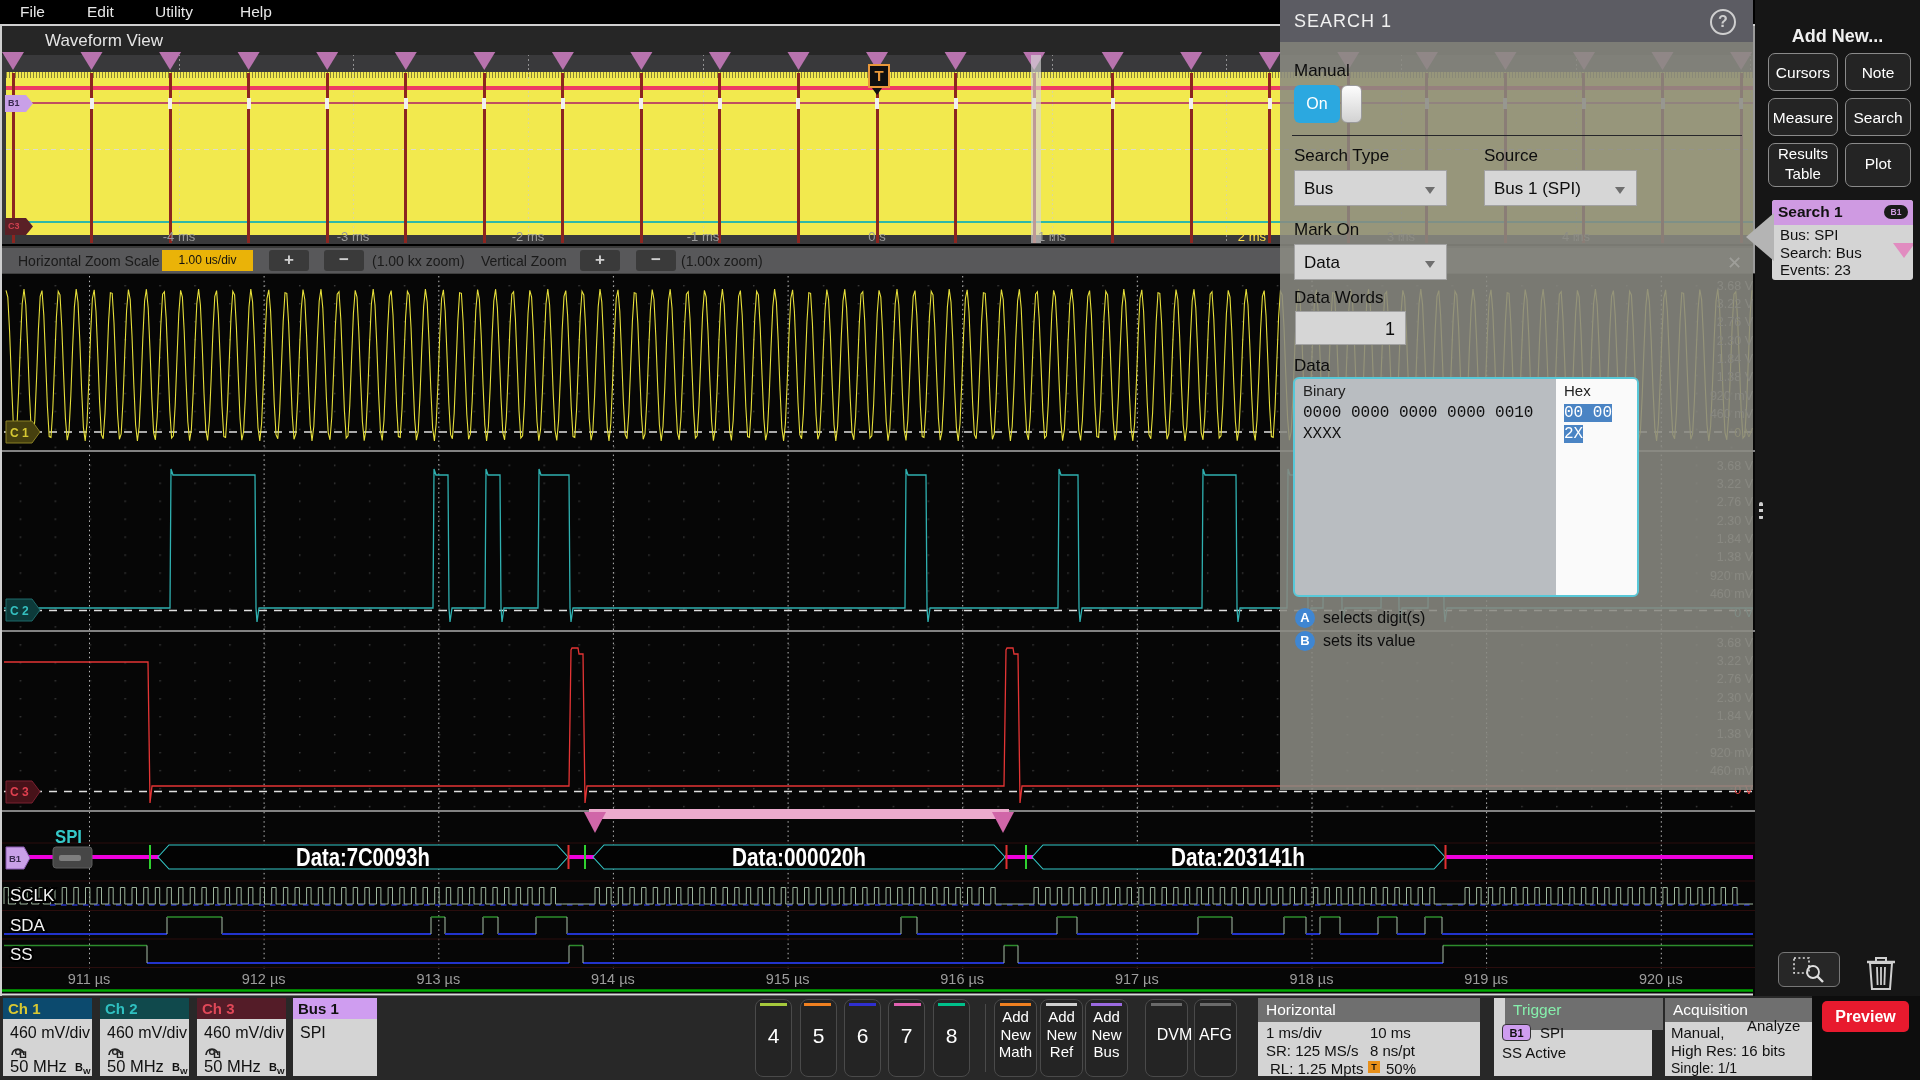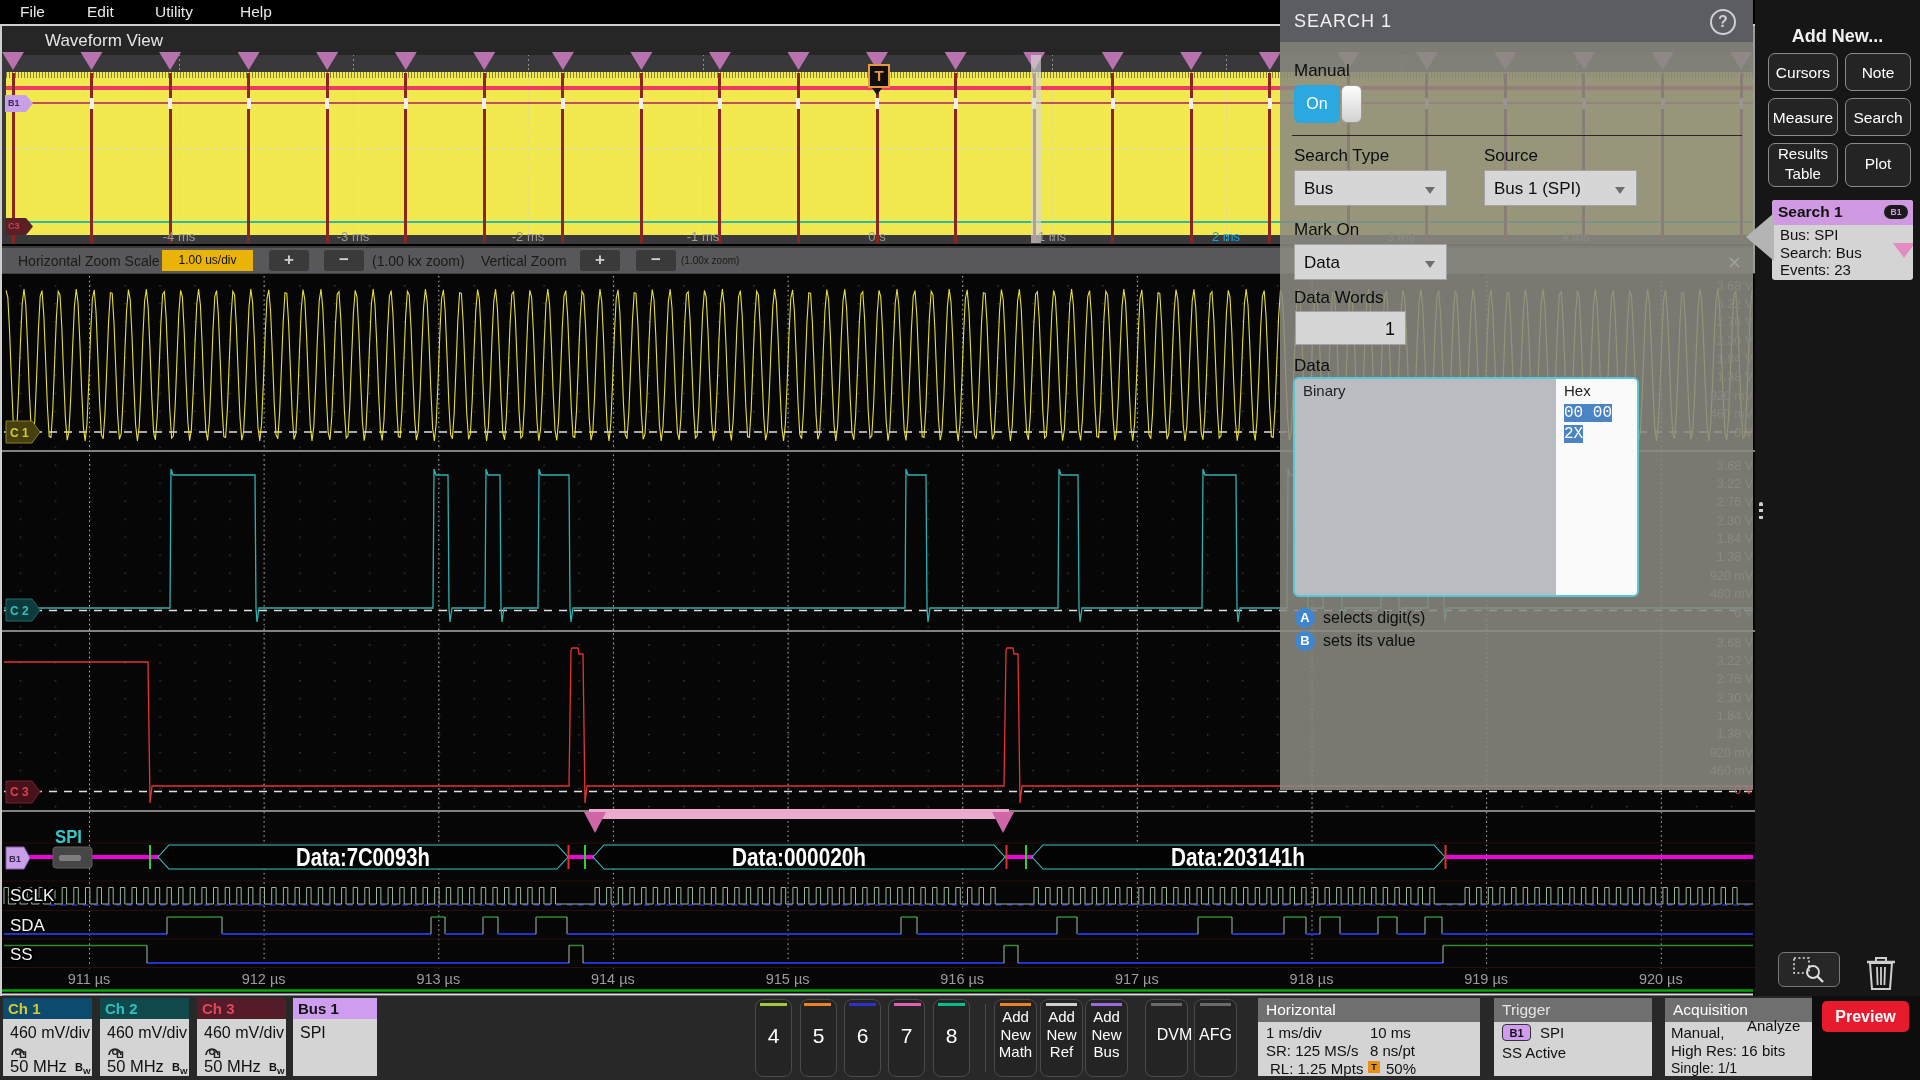--- a/index.html
+++ b/index.html
@@ -107,33 +107,33 @@
 <div style="position:absolute;left:868px;top:64px;width:18px;height:20px;background:#0f0f0f;border:2px solid #e8983a;color:#e8983a;font-size:15px;font-weight:bold;text-align:center;line-height:20px">T</div>
 <div style="position:absolute;left:872px;top:88px;width:0;height:0;border-left:5px solid transparent;border-right:5px solid transparent;border-top:7px solid #111"></div>
 <div style="position:absolute;left:5px;top:95px;width:25px;height:17px;background:#c9a0e8;clip-path:polygon(0 0,75% 0,100% 50%,75% 100%,0 100%);color:#3a2a50;font-size:9px;font-weight:bold;line-height:17px;padding-left:3px">B1</div>
 <div style="position:absolute;left:5px;top:218px;width:25px;height:17px;background:#5a2026;clip-path:polygon(0 0,75% 0,100% 50%,75% 100%,0 100%);color:#d04050;font-size:9px;font-weight:bold;line-height:17px;padding-left:3px">C3</div>
 <div style="position:absolute;left:139px;top:229px;width:80px;text-align:center;font-size:13px;color:#9a9a9a">-4 ms</div>
 <div style="position:absolute;left:313px;top:229px;width:80px;text-align:center;font-size:13px;color:#9a9a9a">-3 ms</div>
 <div style="position:absolute;left:488px;top:229px;width:80px;text-align:center;font-size:13px;color:#9a9a9a">-2 ms</div>
 <div style="position:absolute;left:663px;top:229px;width:80px;text-align:center;font-size:13px;color:#9a9a9a">-1 ms</div>
 <div style="position:absolute;left:837px;top:229px;width:80px;text-align:center;font-size:13px;color:#9a9a9a">0 s</div>
 <div style="position:absolute;left:1012px;top:229px;width:80px;text-align:center;font-size:13px;color:#9a9a9a">1 ms</div>
-<div style="position:absolute;left:1186px;top:229px;width:80px;text-align:center;font-size:13px;color:#0ea5e9">2 ms</div>
+<div style="position:absolute;left:1186px;top:229px;width:80px;text-align:right;font-size:13px;color:#fde047">2 ms</div>
 <div style="position:absolute;left:1361px;top:229px;width:80px;text-align:center;font-size:13px;color:#9a9a9a">3 ms</div>
 <div style="position:absolute;left:1536px;top:229px;width:80px;text-align:center;font-size:13px;color:#9a9a9a">4 ms</div>
 <div style="position:absolute;left:2px;top:246px;width:1751px;height:27px;background:#58585a;border-top:2px solid #3a3a3a"></div>
 <div style="position:absolute;left:18px;top:251px;height:20px;line-height:20px;font-size:14px;color:#1a1a1a">Horizontal Zoom Scale</div>
 <div style="position:absolute;left:162px;top:250px;width:91px;height:21px;background:#eab308;font-size:12px;color:#111;text-align:center;line-height:21px">1.00 us/div</div>
 <div style="position:absolute;left:269px;top:250px;width:40px;height:21px;background:#3a3a3a;border-radius:3px;color:#cfcfcf;font-size:17px;font-weight:bold;text-align:center;line-height:19px">+</div>
 <div style="position:absolute;left:324px;top:250px;width:40px;height:21px;background:#3a3a3a;border-radius:3px;color:#cfcfcf;font-size:17px;font-weight:bold;text-align:center;line-height:19px">−</div>
 <div style="position:absolute;left:372px;top:251px;height:20px;line-height:20px;font-size:14px;color:#1a1a1a">(1.00 kx zoom)</div>
 <div style="position:absolute;left:481px;top:251px;height:20px;line-height:20px;font-size:14px;color:#1a1a1a">Vertical Zoom</div>
 <div style="position:absolute;left:580px;top:250px;width:40px;height:21px;background:#3a3a3a;border-radius:3px;color:#cfcfcf;font-size:17px;font-weight:bold;text-align:center;line-height:19px">+</div>
 <div style="position:absolute;left:636px;top:250px;width:40px;height:21px;background:#3a3a3a;border-radius:3px;color:#cfcfcf;font-size:17px;font-weight:bold;text-align:center;line-height:19px">−</div>
-<div style="position:absolute;left:681px;top:251px;height:20px;line-height:20px;font-size:10px;color:#1a1a1a">(1.00x zoom)</div>
+<div style="position:absolute;left:681px;top:251px;height:20px;line-height:20px;font-size:14px;color:#1a1a1a">(1.00x zoom)</div>
 <svg width="1753" height="723" style="position:absolute;left:2px;top:273px">
     <rect x="0" y="0" width="1753" height="723" fill="#060606"></rect>
 <line x1="0" y1="0.5" x2="1753" y2="0.5" stroke="#3f3f3f" stroke-width="1"></line>
 <defs>
       <pattern id="dots" x="87.5" y="12" width="34.92" height="17.96" patternUnits="userSpaceOnUse">
         <circle cx="0.8" cy="0.8" r="0.75" fill="#4c4c4c"></circle>
       </pattern>
     </defs>
 <rect x="2" y="2" width="1748" height="536" fill="url(#dots)"></rect>
 <line x1="87.5" y1="3" x2="87.5" y2="697" stroke="#d8d8d8" stroke-width="1" stroke-dasharray="1.5 3.2" opacity="0.85"></line>
@@ -315,20 +315,21 @@
 <div style="position:absolute;left:1294px;top:244px;width:153px;height:36px;background:#d6d6d6;border:1px solid #a2a2a2;box-sizing:border-box;">
     <div style="position:absolute;left:9px;top:8px;font-size:17px;color:#0d0d0d">Data</div>
     <div style="position:absolute;right:11px;top:16px;width:0;height:0;border-left:5.5px solid transparent;border-right:5.5px solid transparent;border-top:7px solid #6e6e6e"></div>
   </div>
 <div style="position:absolute;left:1294px;top:288px;font-size:17px;color:#0d0d0d">Data Words</div>
 <div style="position:absolute;left:1295px;top:311px;width:111px;height:34px;background:#d6d6d6;border:1px solid #a2a2a2;font-size:18px;color:#0d0d0d;text-align:right;line-height:34px;padding-right:10px;box-sizing:border-box">1</div>
 <div style="position:absolute;left:1294px;top:356px;font-size:17px;color:#0d0d0d">Data</div>
 <div style="position:absolute;left:1293px;top:377px;width:346px;height:220px;border:2px solid #58c8d8;border-radius:6px;background:#b9bdc1;box-sizing:border-box;overflow:hidden">
     <div style="position:absolute;right:0;top:0;width:81px;height:100%;background:#fafafa"></div>
     <div style="position:absolute;left:8px;top:3px;font-size:15px;color:#222">Binary</div>
+    <div style="position:absolute;left:8px;top:24px;font-family:'Liberation Mono',monospace;font-size:16px;line-height:21px;color:#111">0000 0000 0000 0000 0010<br>XXXX</div>
     <div style="position:absolute;left:269px;top:3px;font-size:15px;color:#222">Hex</div>
     <div style="position:absolute;left:269px;top:24px;font-family:'Liberation Mono',monospace;font-size:16px;line-height:21px;color:#fff"><span style="background:#4a84c4">00 00<br>2X</span></div>
   </div>
 <div style="position:absolute;left:1295px;top:608px;width:20px;height:20px;background:#3f86d2;border-radius:50%;color:#fff;font-size:13px;font-weight:bold;text-align:center;line-height:20px">A</div>
 <div style="position:absolute;left:1323px;top:609px;font-size:16px;color:#0d0d0d">selects digit(s)</div>
 <div style="position:absolute;left:1295px;top:631px;width:20px;height:20px;background:#3f86d2;border-radius:50%;color:#fff;font-size:13px;font-weight:bold;text-align:center;line-height:20px">B</div>
 <div style="position:absolute;left:1323px;top:632px;font-size:16px;color:#0d0d0d">sets its value</div>
 <div style="position:absolute;left:1727px;top:252px;font-size:18px;color:rgba(215,215,215,.32)">✕</div>
 <div style="position:absolute;left:1755px;top:0;width:165px;height:996px;background:#161616"></div>
 <div style="position:absolute;left:1755px;top:26px;width:165px;text-align:center;font-size:18px;font-weight:bold;color:#f0f0f0">Add New...</div>
@@ -439,21 +440,21 @@
     <div style="position:absolute;left:0;top:0;width:100%;height:24px;background:#6f6f6f;color:#fff;font-size:15.5px;line-height:24px;text-indent:8px">Horizontal</div>
     <div style="position:absolute;left:8px;top:26px;font-size:15px;color:#111">1 ms/div</div>
     <div style="position:absolute;left:112px;top:26px;font-size:15px;color:#111">10 ms</div>
     <div style="position:absolute;left:8px;top:44px;font-size:15px;color:#111">SR: 125 MS/s</div>
     <div style="position:absolute;left:112px;top:44px;font-size:15px;color:#111">8 ns/pt</div>
     <div style="position:absolute;left:12px;top:62px;font-size:15px;color:#111">RL: 1.25 Mpts</div>
     <div style="position:absolute;left:110px;top:63px;width:12px;height:12px;background:#e8901a;color:#111;font-size:9px;font-weight:bold;text-align:center;line-height:12px">T</div>
     <div style="position:absolute;left:128px;top:62px;font-size:15px;color:#111">50%</div>
   </div>
 <div style="position:absolute;left:1494px;top:998px;width:158px;height:78px;background:#d4d4d4">
-    <div style="position:absolute;left:0;top:0;width:100%;height:24px;background:#6f6f6f;color:#e5e5e5;font-size:15.5px;line-height:24px;text-indent:8px">Trigger</div>
+    <div style="position:absolute;left:11px;top:0;width:100%;height:32px;background:#6f6f6f;color:#86efac;font-size:15.5px;line-height:24px;text-indent:8px">Trigger</div>
     <div style="position:absolute;left:8px;top:26px;width:29px;height:17px;background:#cf9df0;border:1.5px solid #333;border-radius:4px;color:#111;font-size:11px;font-weight:bold;text-align:center;line-height:17px;box-sizing:border-box">B1</div>
     <div style="position:absolute;left:46px;top:26px;font-size:15px;color:#111">SPI</div>
     <div style="position:absolute;left:8px;top:46px;font-size:15px;color:#111">SS Active</div>
   </div>
 <div style="position:absolute;left:1665px;top:998px;width:147px;height:78px;background:#d4d4d4">
     <div style="position:absolute;left:0;top:0;width:100%;height:24px;background:#6f6f6f;color:#fff;font-size:15.5px;line-height:24px;text-indent:8px">Acquisition</div>
     <div style="position:absolute;left:6px;top:26px;font-size:15px;color:#111">Manual,</div>
     <div style="position:absolute;left:82px;top:19px;font-size:15px;color:#111">Analyze</div>
     <div style="position:absolute;left:6px;top:44px;font-size:15px;color:#111">High Res: 16 bits</div>
     <div style="position:absolute;left:6px;top:62px;font-size:14px;color:#111">Single: 1/1</div>

